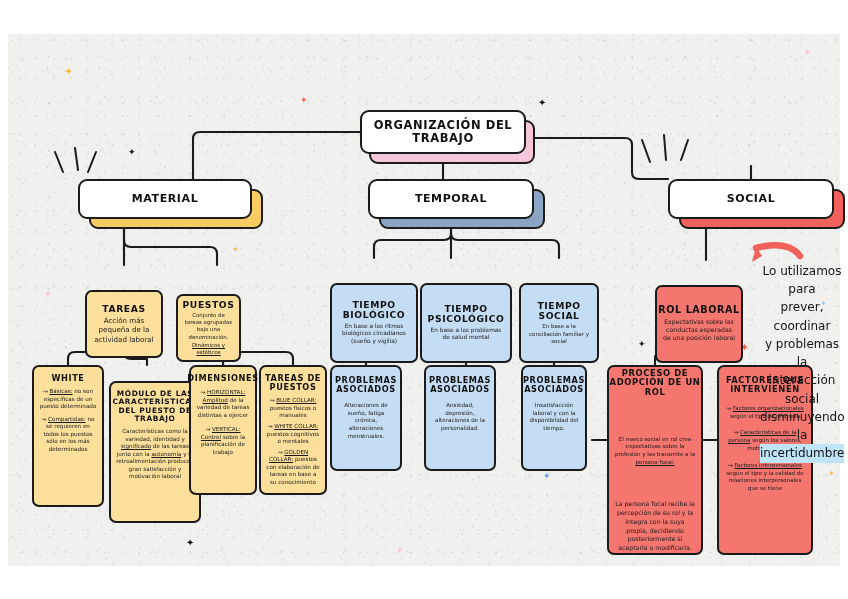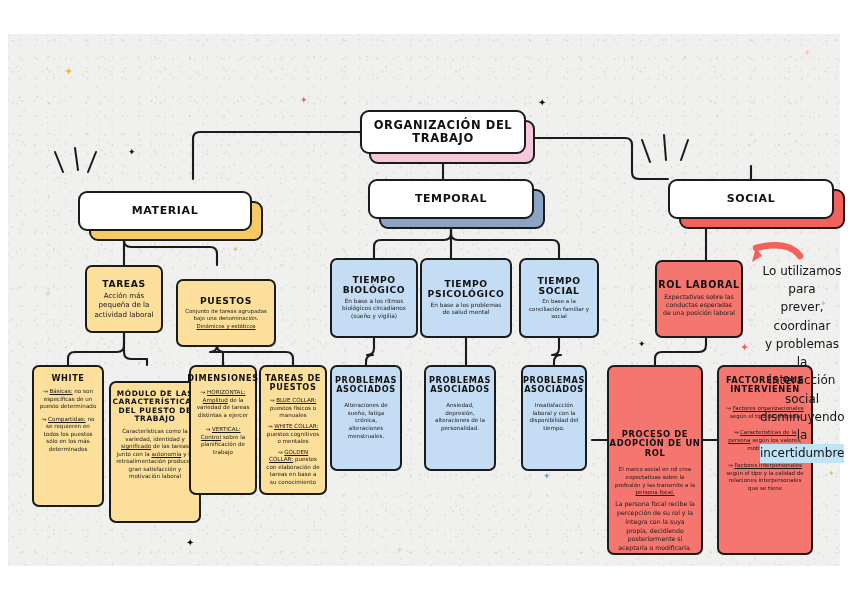--- a/index.html
+++ b/index.html
@@ -56,37 +56,37 @@
   .sub{font-size:7.1px;line-height:1.33;color:#1a1a1a;padding:0 5px;margin-top:2px;}
 
   
   #root{left:360px;top:110px;width:166px;height:44px;}
   #root .card .ttl{font-size:11.5px;}
   #root .shadow{left:9px;top:10px;width:166px;height:44px;background:#f6c7da;}
 
   
   .l1{height:40px;}
   .l1 .card .ttl{font-size:11px;}
-  #n-material{left:78px;top:179px;width:174px;margin-top:12px;}
+  #n-material{left:78px;top:179px;width:174px;}
   #n-material .shadow{left:11px;top:10px;width:174px;height:40px;background:#f6cb63;}
   #n-temporal{left:368px;top:179px;width:166px;}
   #n-temporal .shadow{left:11px;top:10px;width:166px;height:40px;background:#8ba4c4;}
   #n-social{left:668px;top:179px;width:166px;}
   #n-social .shadow{left:11px;top:10px;width:166px;height:40px;background:#f2615c;}
 
   
-  .l2{border-radius:17px;}
+  .l2{border-radius:17px;margin-top:25px;}
   .l2 .card{border-radius:7px;border-width:2px;}
   .l2 .card .ttl{font-size:9.2px;}
   .yellowbox .card{background:#fbdf9a;}
   .bluebox .card{background:#c5ddf4;}
   .redbox .card{background:#f5756f;}
 
   #n-tareas{left:85px;top:265px;width:78px;height:68px;}
-  #n-puestos{left:176px;top:279px;width:100px;height:68px;}
+  #n-puestos{left:176px;top:269px;width:65px;height:68px;}
   #n-tbio{left:330px;top:258px;width:88px;height:80px;}
   #n-tpsi{left:420px;top:258px;width:92px;height:80px;}
   #n-tsoc{left:519px;top:258px;width:80px;height:80px;}
   #n-rol{left:655px;top:260px;width:88px;height:78px;}
   #n-rol .card .ttl{font-size:9.6px;}
 
   
   .l3 .card{border-radius:7px;border-width:2px;}
   .l3 .card .ttl{font-size:8.2px;}
   .l3 .sub{font-size:5.6px;line-height:1.35;padding:0 5px;}
@@ -340,21 +340,21 @@
   <div id="annot">
     <div>Lo utilizamos para</div>
     <div>prever, coordinar</div>
     <div>y problemas la</div>
     <div>interacción social</div>
     <div>disminuyendo la</div>
     <div class="hl">incertidumbre</div>
   </div>
 
   <div class="node l3 redbox" id="n-proceso">
-    <div class="card" style="justify-content:flex-end;padding-top:9px;">
+    <div class="card" style="justify-content:space-between;padding-top:2px;">
       <div class="ttl">PROCESO DE ADOPCIÓN DE UN ROL</div>
       <div class="sub" style="margin-top:8px;">
         <span>El marco social en rol crea expectativas sobre la profesión y las transmite a la</span>
         <span class="u">persona focal.</span>
       </div>
       <div class="sub" style="margin-top:3px;font-size:6.2px;">La persona focal recibe la percepción de su rol y la integra con la suya propia, decidiendo posteriormente si aceptarla o modificarla.</div>
     </div>
   </div>
 
   <div class="node l3 redbox" id="n-factores">

